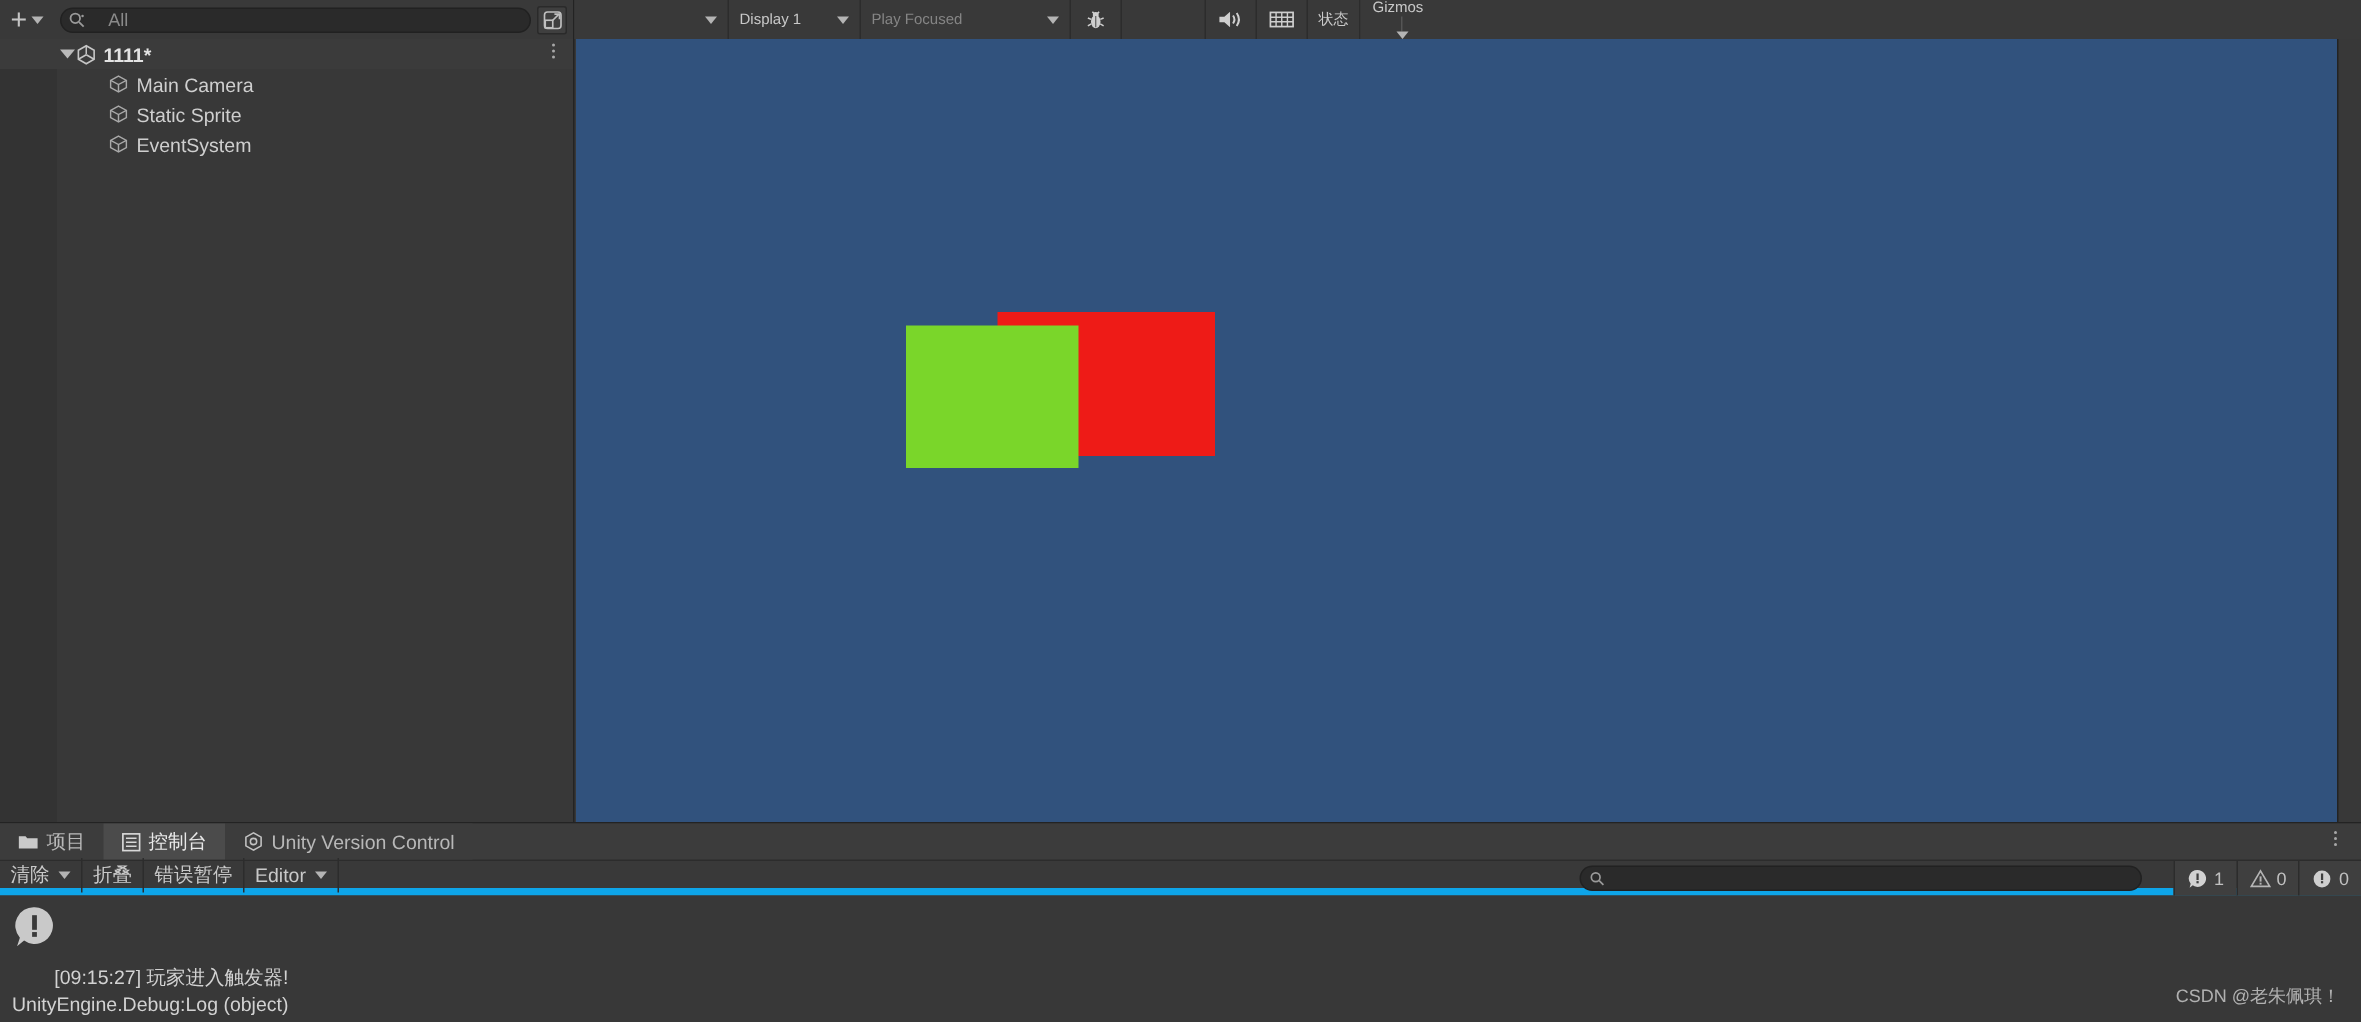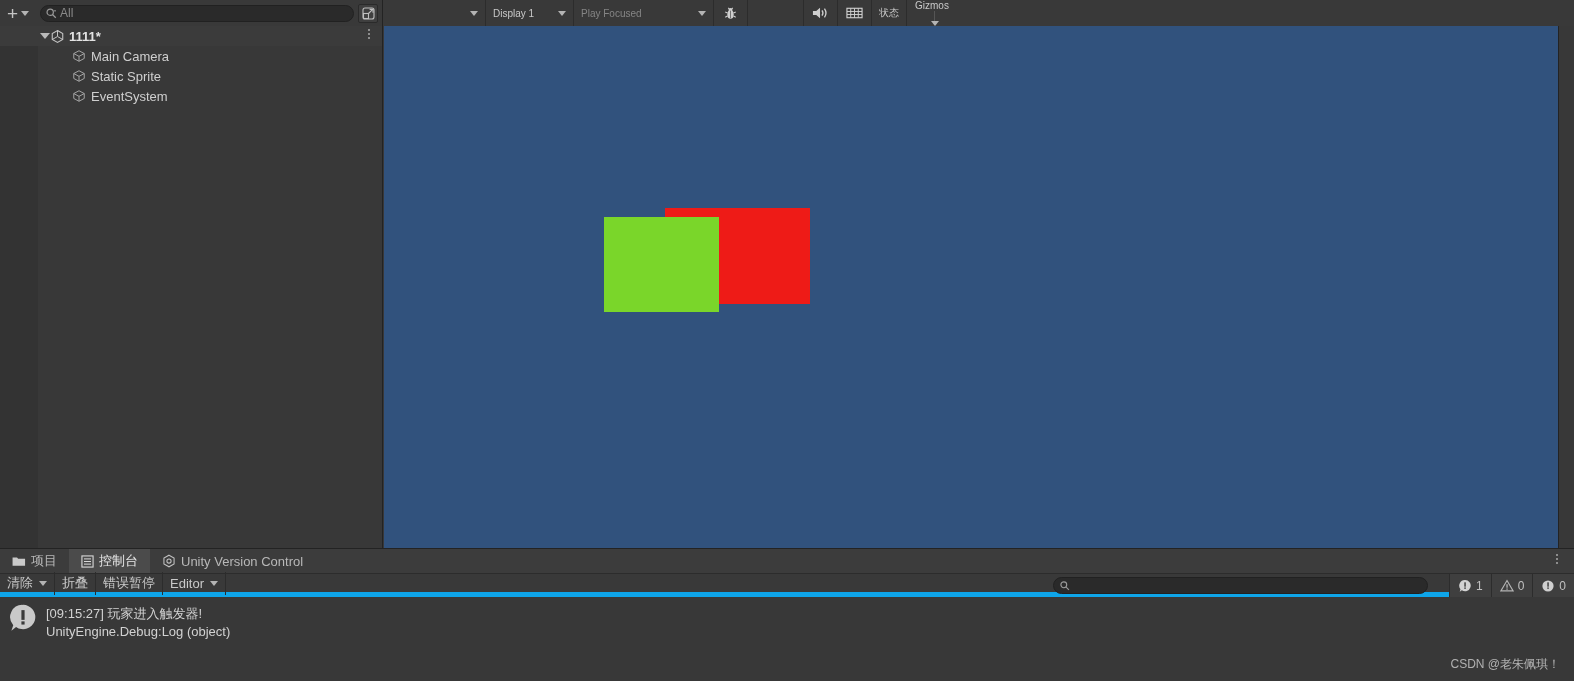--- a/index.html
+++ b/index.html
@@ -27,21 +27,21 @@
     padding: 2px 5px 2px 3px; cursor: default;
   }
   .plus-glyph { font-size: 19px; color: #c4c4c4; line-height: 13px; font-weight: 300; }
   .caret-down {
     width: 0; height: 0; border-left: 4px solid transparent;
     border-right: 4px solid transparent; border-top: 5px solid #b4b4b4;
   }
   .search-field {
     flex: 1; height: 17px; margin-left: 6px; background: #2a2a2a;
     border: 1px solid #212121; border-radius: 9px;
-    display: flex; align-items: center; padding: 0 4px; position: relative;
+    display: flex; align-items: center; padding: 0 4px; position: relative; gap: 12px;
   }
   .mag-icon { width: 13px; height: 13px; flex: none; }
   .search-text { font-size: 12px; color: #8a8a8a; margin-left: 2px; }
   .popout-btn {
     width: 20px; height: 19px; background: #3f3f3f; border: 1px solid #2a2a2a;
     border-radius: 2px; display: flex; align-items: center; justify-content: center;
     margin-left: 4px;
   }
 
   
@@ -128,21 +128,21 @@
   .sprite-red  { left: 281px; top: 182px; width: 145px; height: 96px; background: #ee1b17; }
   .sprite-green{ left: 220px; top: 191px; width: 115px; height: 95px; background: #7ad62a; }
   .gv-right-strip {
     position: absolute; left: 1558px; top: 26px; width: 16px; height: 522px;
     background: #383838; border-left: 1px solid #232323;
   }
 
   
   .console-panel {
     position: absolute; left: 0; top: 548px; width: 1574px; height: 133px;
-    background: #383838; border-top: 1px solid #232323;
+    background: #383838; border-top: 1px solid #232323; text-align: right;
   }
   .tab-bar {
     height: 25px; background: #3c3c3c; display: flex; align-items: stretch;
     position: relative; border-bottom: 1px solid #2c2c2c;
   }
   .tab {
     display: flex; align-items: center; gap: 5px; padding: 0 12px;
     font-size: 13px; color: #b8b8b8; background: #3c3c3c;
   }
   .tab.active { background: #4b4b4b; color: #e8e8e8; }
@@ -164,21 +164,21 @@
     display: flex; align-items: center; padding: 0 5px;
   }
   .counters { position: absolute; right: 0; top: 0; display: flex; height: 23px; }
   .counter {
     display: flex; align-items: center; gap: 4px; padding: 0 8px;
     font-size: 12px; color: #c0c0c0; border-left: 1px solid #2c2c2c;
     background: #3f3f3f;
   }
   .log-area { position: relative; height: 84px; background: #383838; }
   .log-entry {
-    display: flex; align-items: flex-start; padding: 6px 17px 0 8px; gap: 8px;
+    display: flex; align-items: flex-start; padding: 6px 17px 0 8px; gap: 8px; flex-direction: column;
   }
   .log-text-wrap { display: flex; flex-direction: column; gap: 1px; padding-top: 2px; }
   .log-line1 { font-size: 13px; color: #d2d2d2; }
   .log-line2 { font-size: 13px; color: #d2d2d2; }
   .watermark {
     position: absolute; right: 14px; bottom: 8px;
     font-size: 12px; color: #c6c6c6; opacity: .85;
   }
 </style>
 </head>

